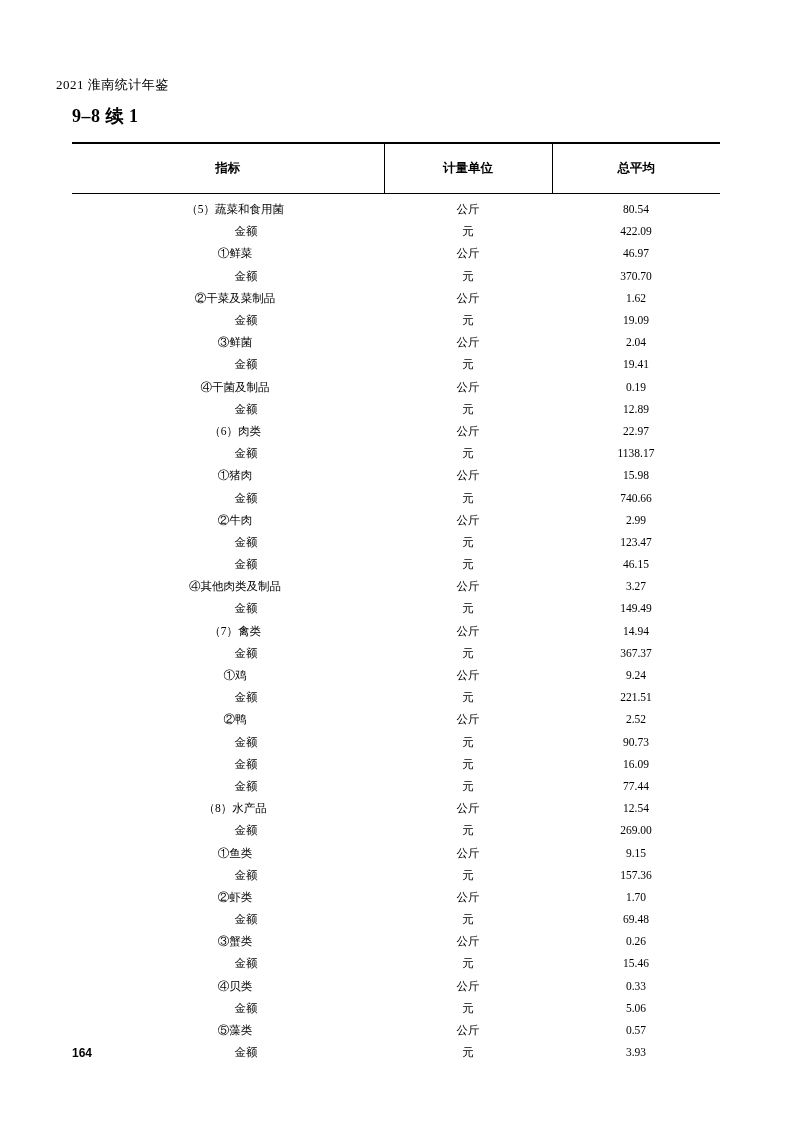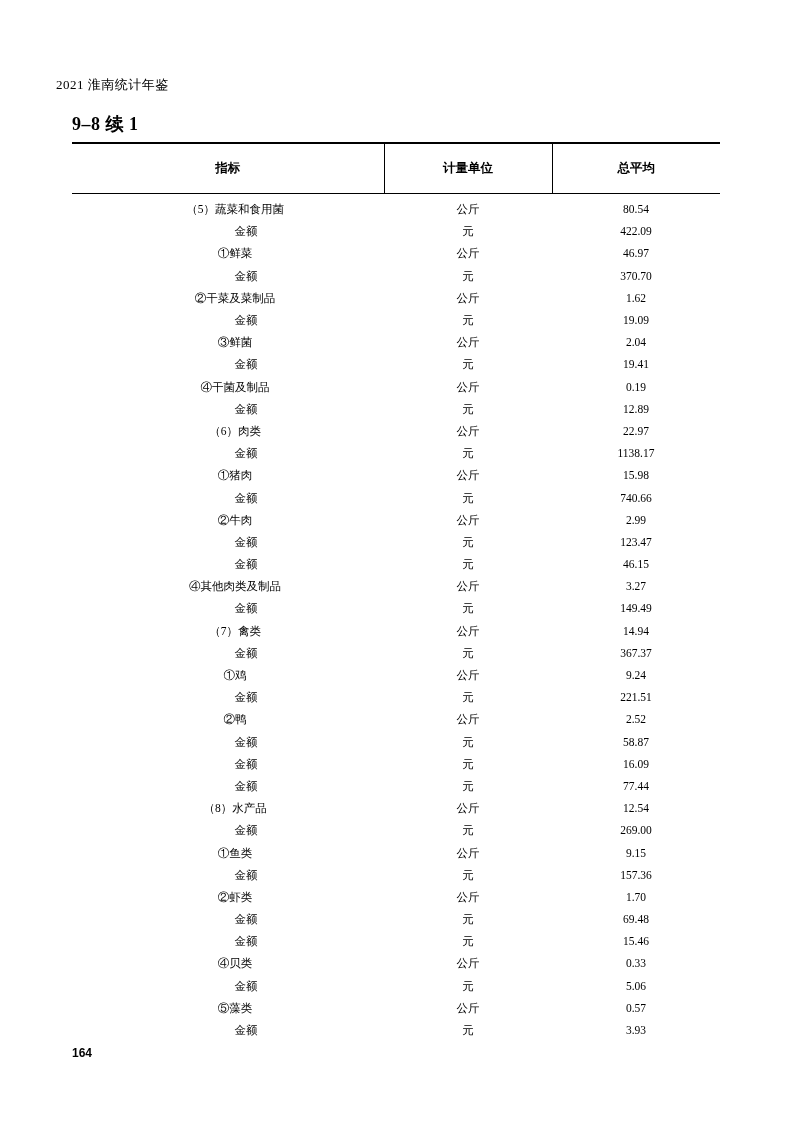--- a/index.html
+++ b/index.html
@@ -27,21 +27,21 @@
     left: 56px;
     top: 52px;
     font-size: 13px;
     letter-spacing: 0.5px;
     font-family: "Liberation Serif", "DejaVu Serif", serif;
     margin-top: 24px;
   }
   .table-title {
     position: absolute;
     left: 72px;
-    top: 112px;
+    top: 104px;
     font-size: 18px;
     font-weight: bold;
     letter-spacing: 0.5px;
   }
   .table-wrap {
     position: absolute;
     left: 72px;
     top: 142px;
     width: 648px;
   }
@@ -237,21 +237,21 @@
             <td class="val">221.51</td>
           </tr>
           <tr>
             <td class="ind lvl1">②鸭</td>
             <td class="unit">公斤</td>
             <td class="val">2.52</td>
           </tr>
           <tr>
             <td class="ind lvl2">金额</td>
             <td class="unit">元</td>
-            <td class="val">58.87</td>
+            <td class="val">90.73</td>
           </tr>
           <tr>
             <td class="ind lvl2">金额</td>
             <td class="unit">元</td>
             <td class="val">16.09</td>
           </tr>
           <tr>
             <td class="ind lvl2">金额</td>
             <td class="unit">元</td>
             <td class="val">77.44</td>
@@ -278,20 +278,25 @@
           </tr>
           <tr>
             <td class="ind lvl1">②虾类</td>
             <td class="unit">公斤</td>
             <td class="val">1.70</td>
           </tr>
           <tr>
             <td class="ind lvl2">金额</td>
             <td class="unit">元</td>
             <td class="val">69.48</td>
+          </tr>
+          <tr>
+            <td class="ind lvl1">③蟹类</td>
+            <td class="unit">公斤</td>
+            <td class="val">0.26</td>
           </tr>
           <tr>
             <td class="ind lvl2">金额</td>
             <td class="unit">元</td>
             <td class="val">15.46</td>
           </tr>
           <tr>
             <td class="ind lvl1">④贝类</td>
             <td class="unit">公斤</td>
             <td class="val">0.33</td>

